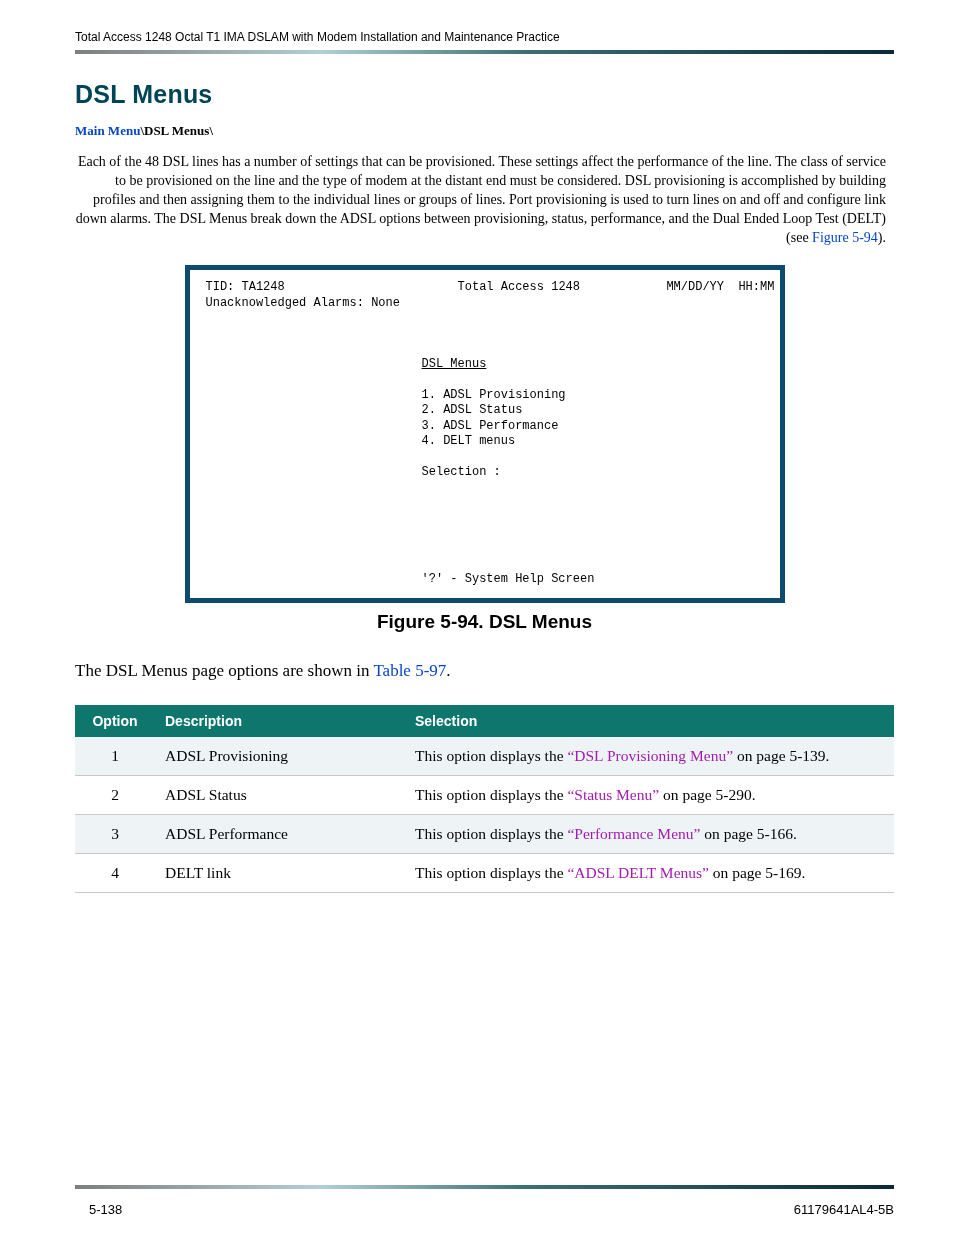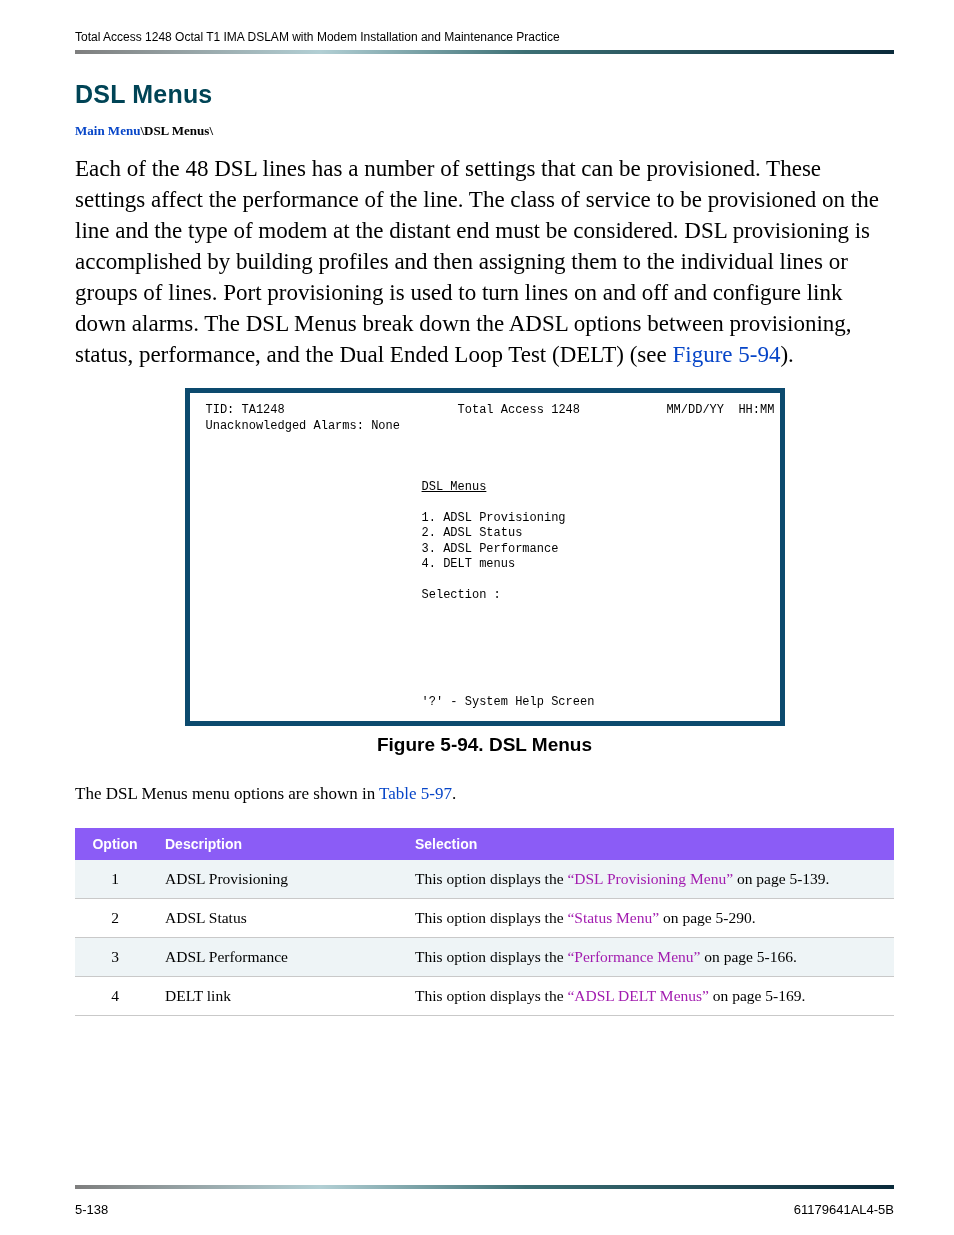--- a/index.html
+++ b/index.html
@@ -43,25 +43,25 @@
     letter-spacing: 0.2px;
   }
   .breadcrumb {
     font-family: Liberation Serif, serif;
     font-size: 13px;
     font-weight: bold;
     margin-bottom: 14px;
   }
   .breadcrumb .link { color: #0645c8; }
   .body-para {
-    font-size: 23px;
+    font-size: 14px;
     line-height: 1.35;
     color: #000;
     margin: 0 8px 18px 0;
-    text-align: left;
+    text-align: right;
   }
   .body-para .link, .caption-para .link { color: #0645c8; }
   .terminal-box {
     width: 600px;
     margin: 16px auto 6px auto;
     border: 5px solid #0c4a6e;
     padding: 10px 16px 10px 16px;
     font-family: "Courier New", monospace;
     font-size: 12px;
     line-height: 1.28;
@@ -78,21 +78,21 @@
   .caption-para {
     font-size: 17px;
     margin: 0 0 24px 0;
   }
   table.options {
     width: 100%;
     border-collapse: collapse;
     font-size: 15.5px;
   }
   table.options thead th {
-    background: #8b5cf6;
+    background: #0f766e;
     color: #fff;
     font-family: Arial, Helvetica, sans-serif;
     font-weight: bold;
     font-size: 14px;
     text-align: left;
     padding: 8px 10px;
   }
   table.options thead th:first-child { text-align: center; width: 80px; }
   table.options thead th:nth-child(2) { width: 250px; }
   table.options tbody td {
@@ -100,21 +100,21 @@
     vertical-align: top;
     border-bottom: 1px solid #c9c9c9;
     font-family: Georgia, 'Times New Roman', serif;
   }
   table.options tbody tr:nth-child(odd) { background: #eef4f6; }
   table.options tbody tr:nth-child(even) { background: #ffffff; }
   table.options tbody td:first-child { text-align: center; }
   table.options tbody td .tlink { color: #a21caf; }
   .footer {
     position: absolute;
-    left: 75px; right: 60px; bottom: 18px;
+    left: 89px; right: 60px; bottom: 18px;
     display: flex; justify-content: space-between;
     font-family: Arial, Helvetica, sans-serif;
     font-size: 13px;
   }
 </style>
 </head>
 <body>
 
 <div class="page">
 
@@ -148,21 +148,21 @@
 
 
 
 
 
                               <span>'?' - System Help Screen</span></div>
 
   <div class="figure-caption">Figure 5-94.  DSL Menus</div>
 
   <p class="caption-para">
-    <span>The DSL Menus menu options are shown in </span><span class="link">Table 5-97</span><span>.</span>
+    <span>The DSL Menus page options are shown in </span><span class="link">Table 5-97</span><span>.</span>
   </p>
 
 
   <table class="options">
     <thead>
       <tr>
         <th>Option</th>
         <th>Description</th>
         <th>Selection</th>
       </tr>

